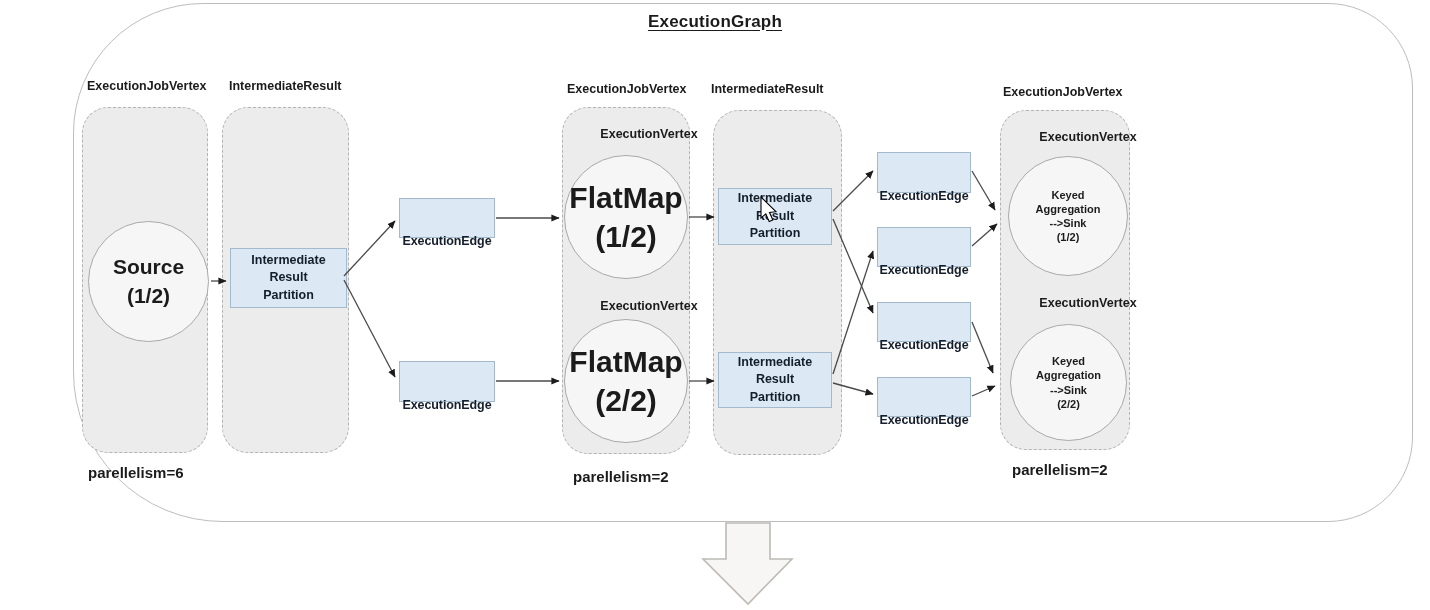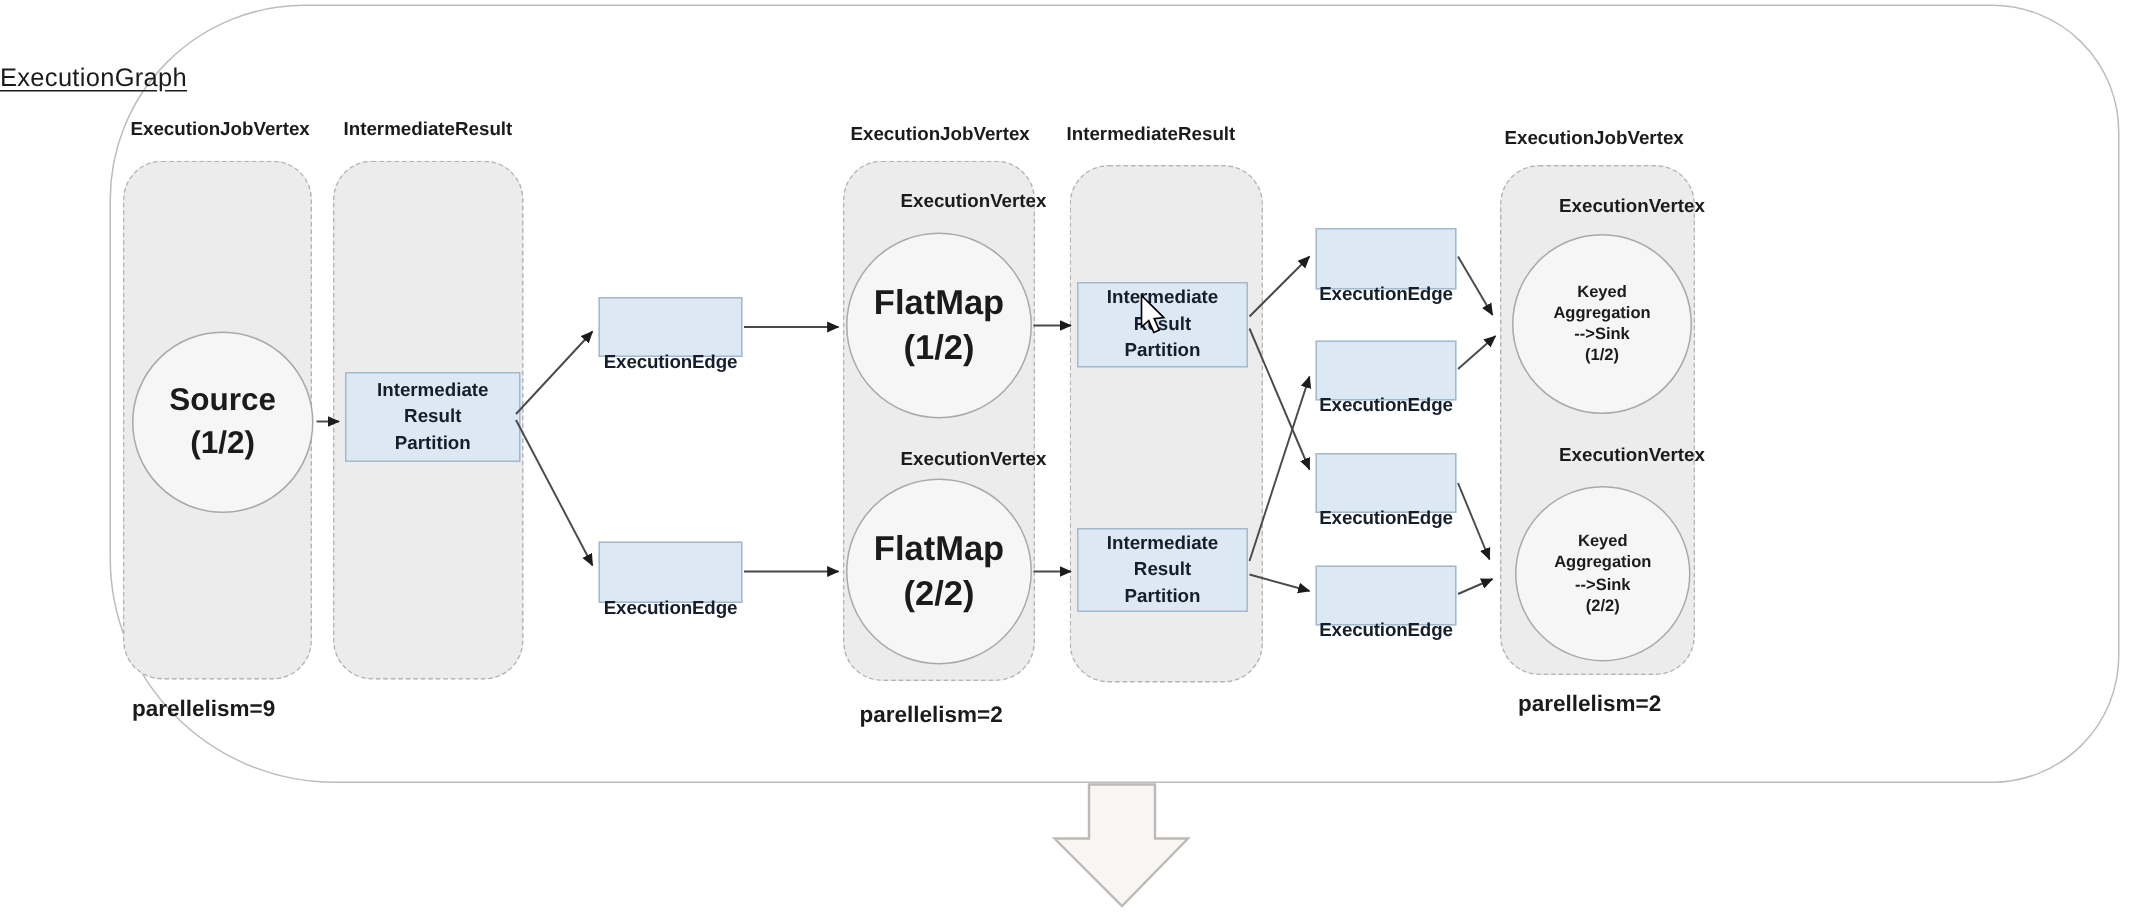--- a/index.html
+++ b/index.html
@@ -5,35 +5,35 @@
   html,body{margin:0;padding:0;background:#ffffff;}
   .stage{
     position:relative;width:1430px;height:610px;background:#ffffff;overflow:hidden;
     font-family:"Liberation Sans",sans-serif;color:#1b1b1b;
   }
   .frame{
     position:absolute;left:73px;top:3px;width:1338px;height:517px;
     border:1.6px solid #bdbdbd;border-radius:130px 85px 85px 150px;background:#ffffff;
   }
   .title{
-    position:absolute;left:0;top:12px;width:1430px;
-    font-size:17px;font-weight:normal;text-decoration:underline;text-underline-offset:3px;letter-spacing:.2px;margin-top:30px;
+    position:absolute;left:0;top:12px;width:1430px;text-align:center;
+    font-size:17px;font-weight:bold;text-decoration:underline;text-underline-offset:3px;letter-spacing:.2px;
   }
   .lbl{position:absolute;font-size:12.5px;font-weight:bold;white-space:nowrap;}
   .lbl.center{text-align:center;margin-left:23px;}
   .grp{
     position:absolute;background:#ececec;border:1.6px dashed #b3b3b3;border-radius:26px;box-sizing:border-box;
   }
   .circ{
     position:absolute;border-radius:50%;background:#f6f6f6;border:1.2px solid #a9a9a9;
     display:flex;align-items:center;justify-content:center;text-align:center;box-sizing:border-box;
   }
   .circ span{white-space:pre-line;font-weight:bold;}
   .src span{font-size:21px;line-height:1.35;}
-  .fm span{font-size:23px;line-height:1.3;}
+  .fm span{font-size:30px;line-height:1.3;}
   .ka span{font-size:11px;line-height:1.28;}
   .bbox{
     position:absolute;background:#dce8f4;border:1.2px solid #a3bacd;box-sizing:border-box;
     display:flex;align-items:center;justify-content:center;text-align:center;color:#141e2c;
   }
   .bbox span{font-weight:bold;font-size:12.5px;line-height:1.4;white-space:pre-line;}
   .edgebox span{white-space:nowrap;letter-spacing:-0.1px;margin-top:48px;}
   .para{position:absolute;font-size:15px;font-weight:bold;white-space:nowrap;}
   svg.overlay{position:absolute;left:0;top:0;pointer-events:none;}
 </style>
@@ -116,21 +116,21 @@
   <div class="bbox edgebox" style="left:877px;top:227px;width:94px;height:40px;">
     <span>ExecutionEdge</span>
   </div>
   <div class="bbox edgebox" style="left:877px;top:302px;width:94px;height:40px;">
     <span>ExecutionEdge</span>
   </div>
   <div class="bbox edgebox" style="left:877px;top:377px;width:94px;height:40px;">
     <span>ExecutionEdge</span>
   </div>
 
-  <div class="para" style="left:88px;top:464px;">parellelism=9</div>
+  <div class="para" style="left:88px;top:464px;">parellelism=6</div>
   <div class="para" style="left:573px;top:468px;">parellelism=2</div>
   <div class="para" style="left:1012px;top:461px;">parellelism=2</div>
 
   <svg class="overlay" width="1430" height="610" viewBox="0 0 1430 610">
     <defs>
       <marker id="ah" markerWidth="9" markerHeight="8" refX="7.6" refY="4" orient="auto" markerUnits="userSpaceOnUse">
         <path d="M0,0.4 L8.2,4 L0,7.6 Z" fill="#1c1c1c"></path>
       </marker>
     </defs>
     <g stroke="#4a4a4a" stroke-width="1.3" fill="none">

